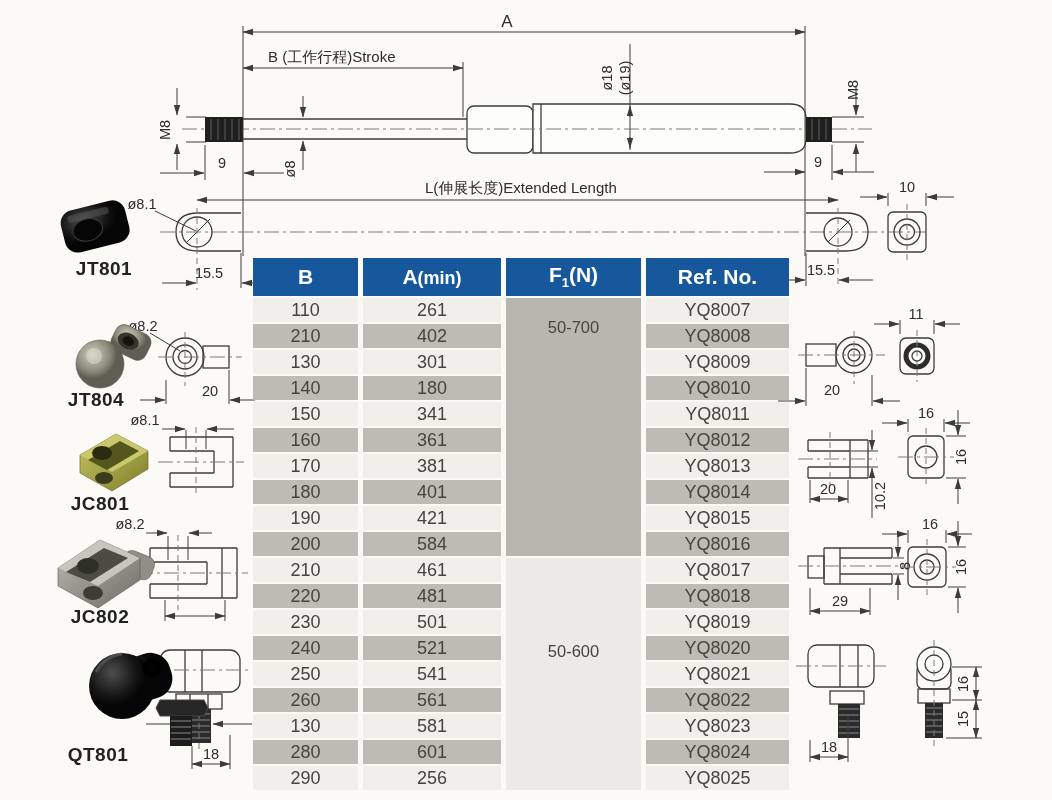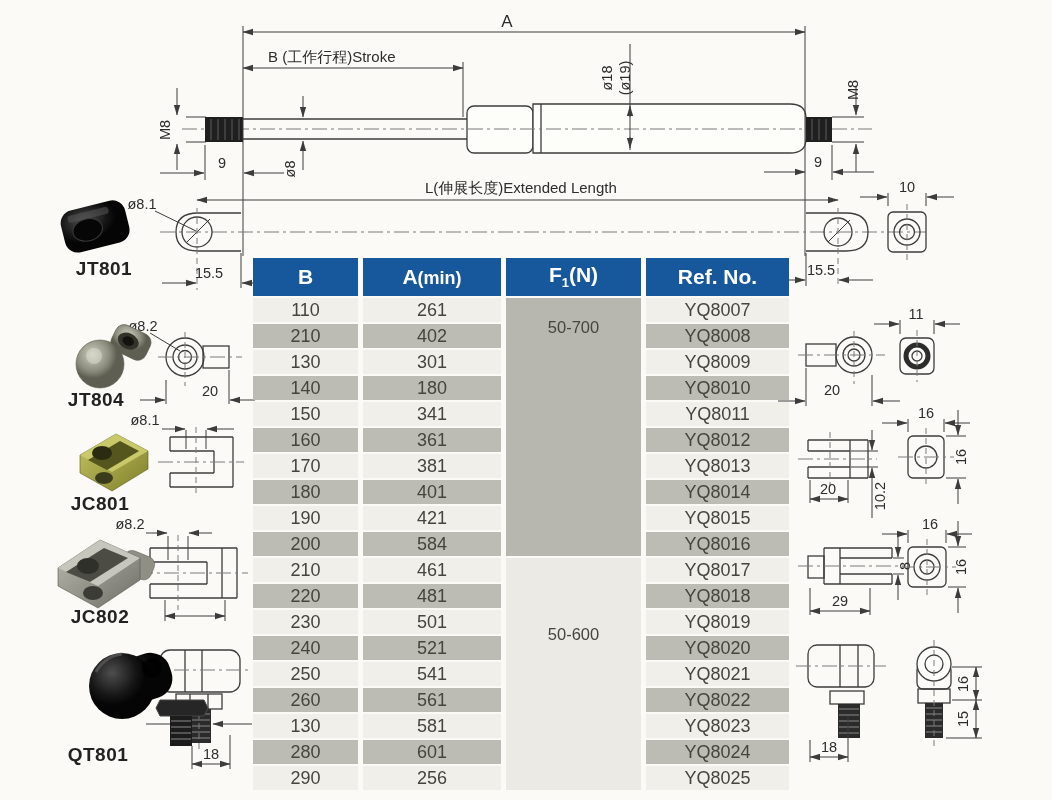--- a/index.html
+++ b/index.html
@@ -22,21 +22,21 @@
              border-spacing:5px 2px;table-layout:fixed}
   #spec th{background:#17589c;color:#fff;height:38px;font-size:21px;font-weight:bold;
            padding:0;text-align:center}
   #spec .hsmall{font-size:18px;font-weight:bold}
   #spec sub{font-size:13px}
   #spec td{height:24px;padding:0;text-align:center;font-size:18px;color:#45443f;overflow:hidden}
   #spec tbody tr:nth-child(odd) td.c{background:#f0efe9}
   #spec tbody tr:nth-child(even) td.c{background:#bdbcb4}
   #spec td.f1{vertical-align:top;font-size:16.5px}
   #spec td.f1a{background:#b8b7af;padding-top:20px}
-  #spec td.f1b{background:#ebeae4;padding-top:67px}
+  #spec td.f1b{background:#ebeae4;padding-top:84px}
 </style>
 </head>
 <body>
 
 <div class="page">
 
 <svg class="draw" width="1052" height="800" viewBox="0 0 1052 800">
   <defs>
     <marker id="arw" viewBox="0 0 10 7" refX="9.5" refY="3.5" markerWidth="11" markerHeight="8" orient="auto-start-reverse">
           <path d="M0,0.5 L10,3.5 L0,6.5 Z" fill="#3c3c3c"></path>

